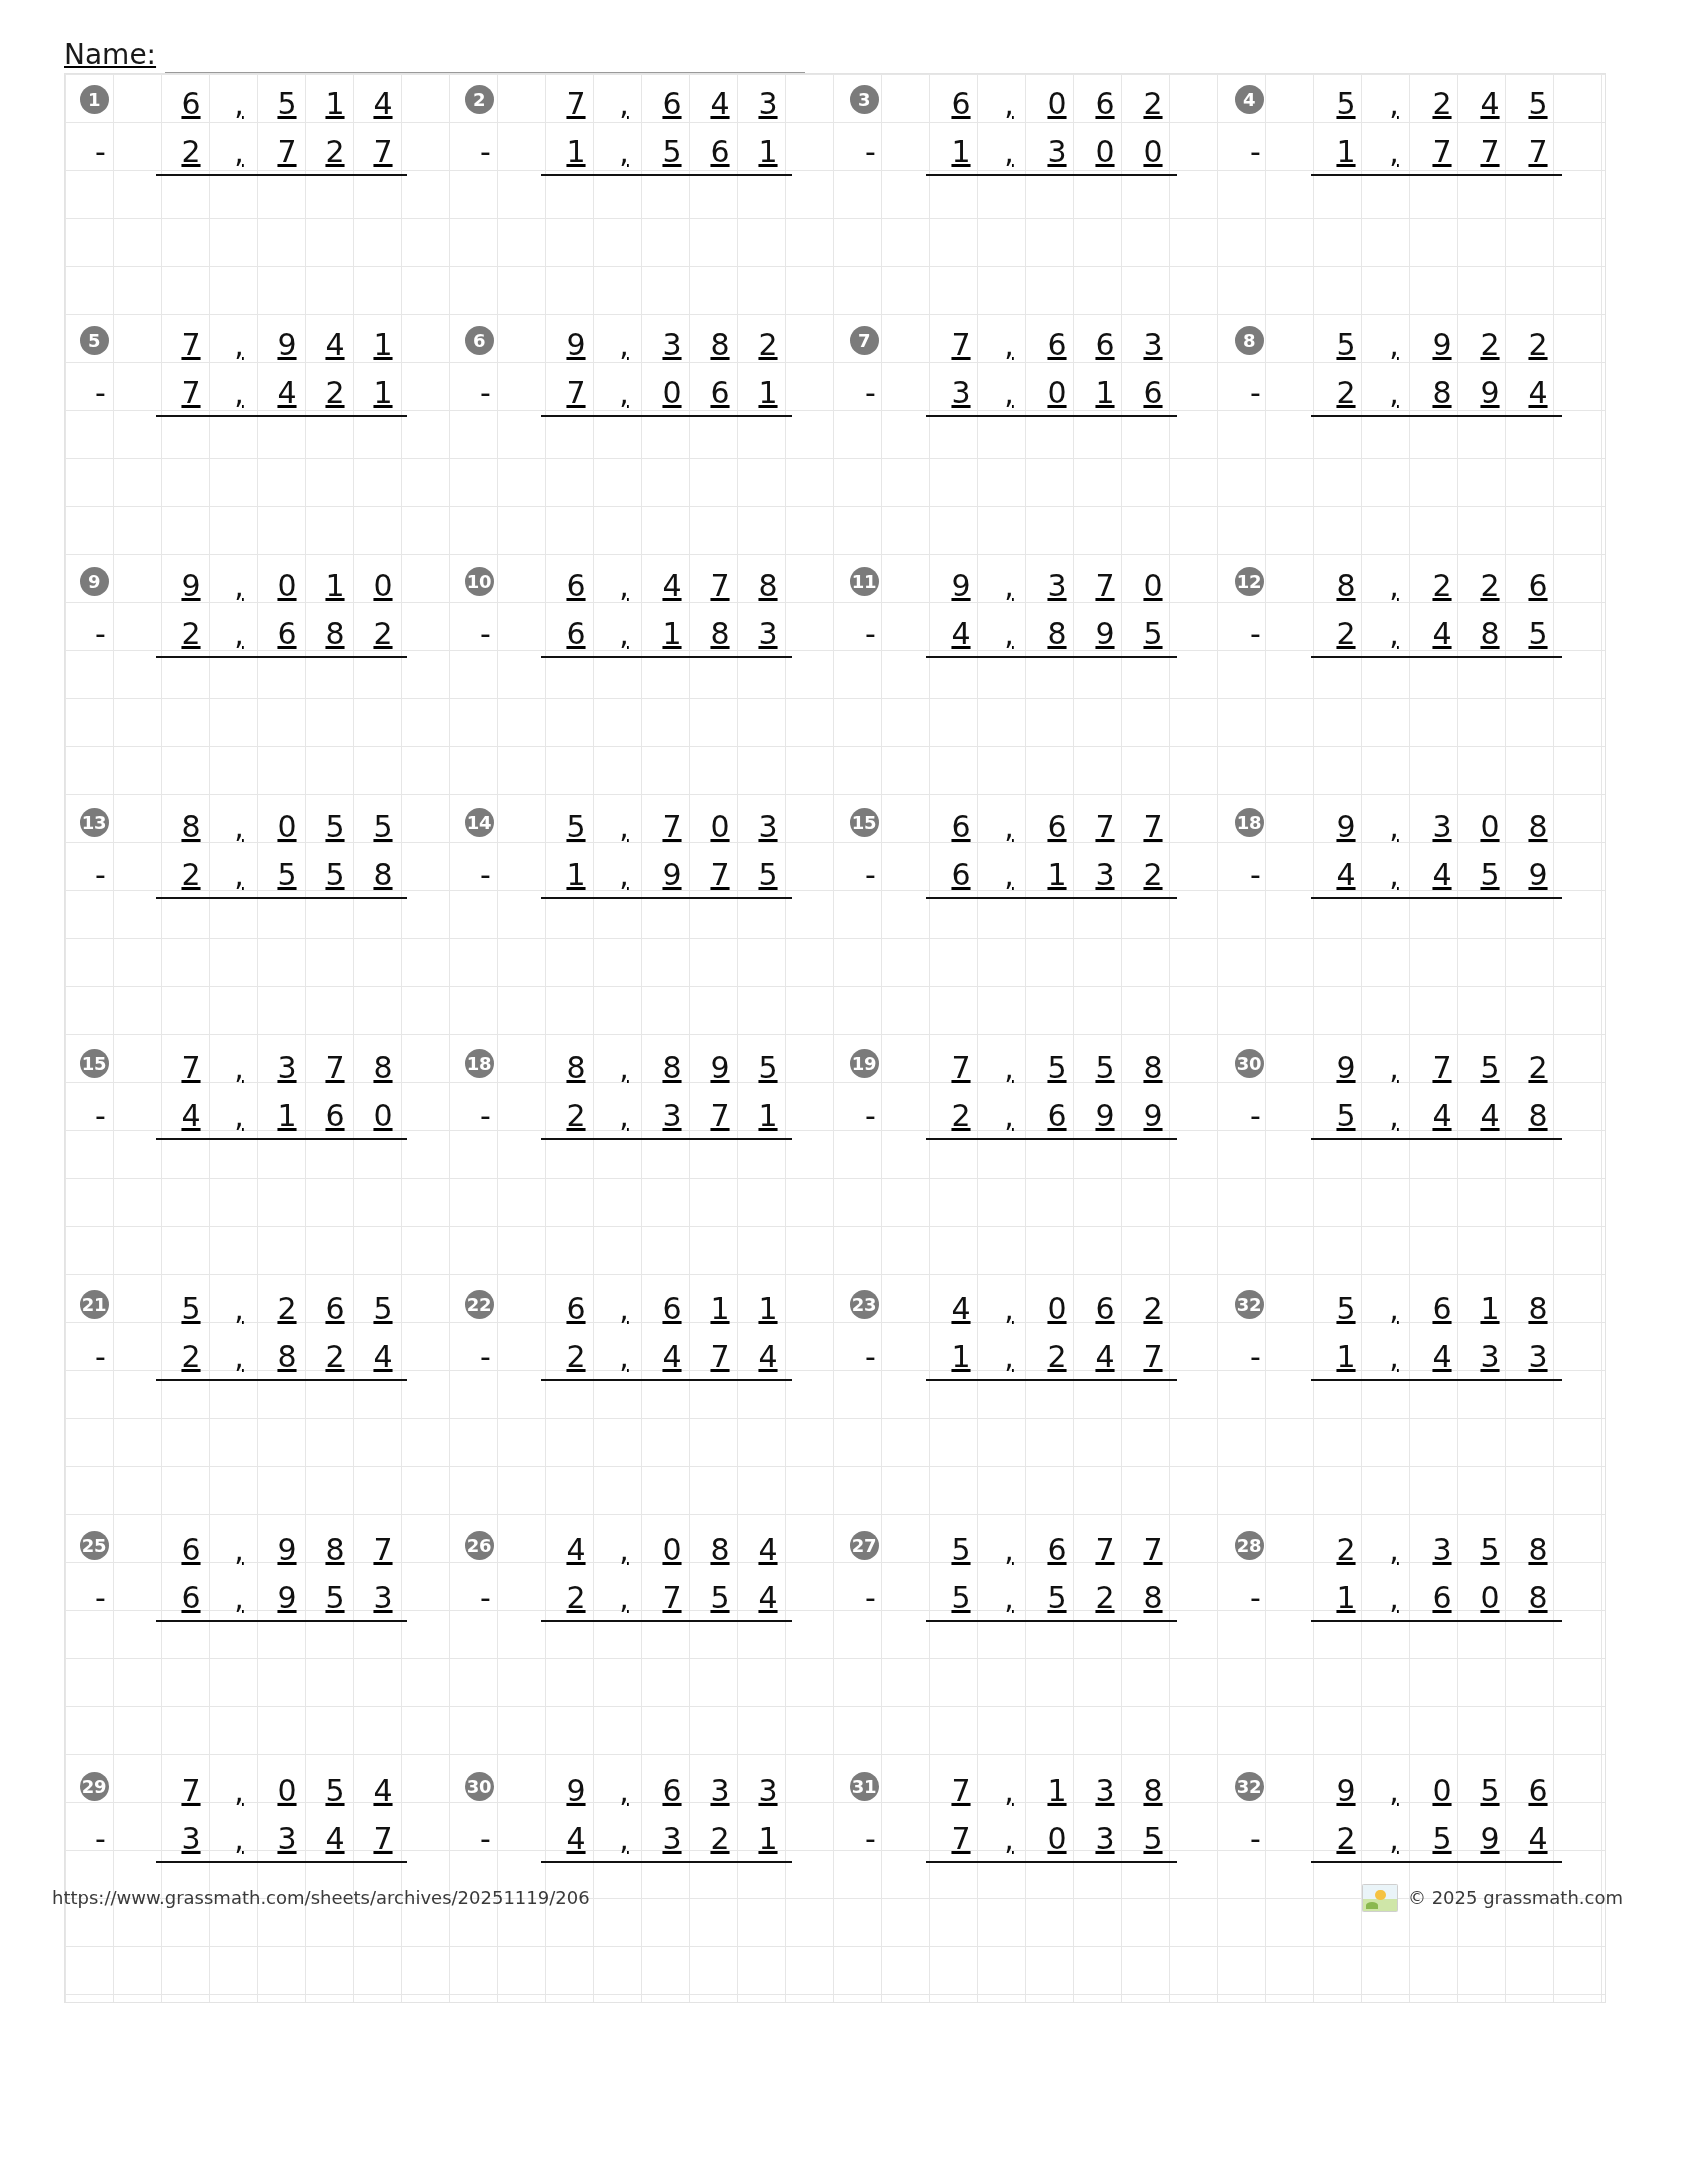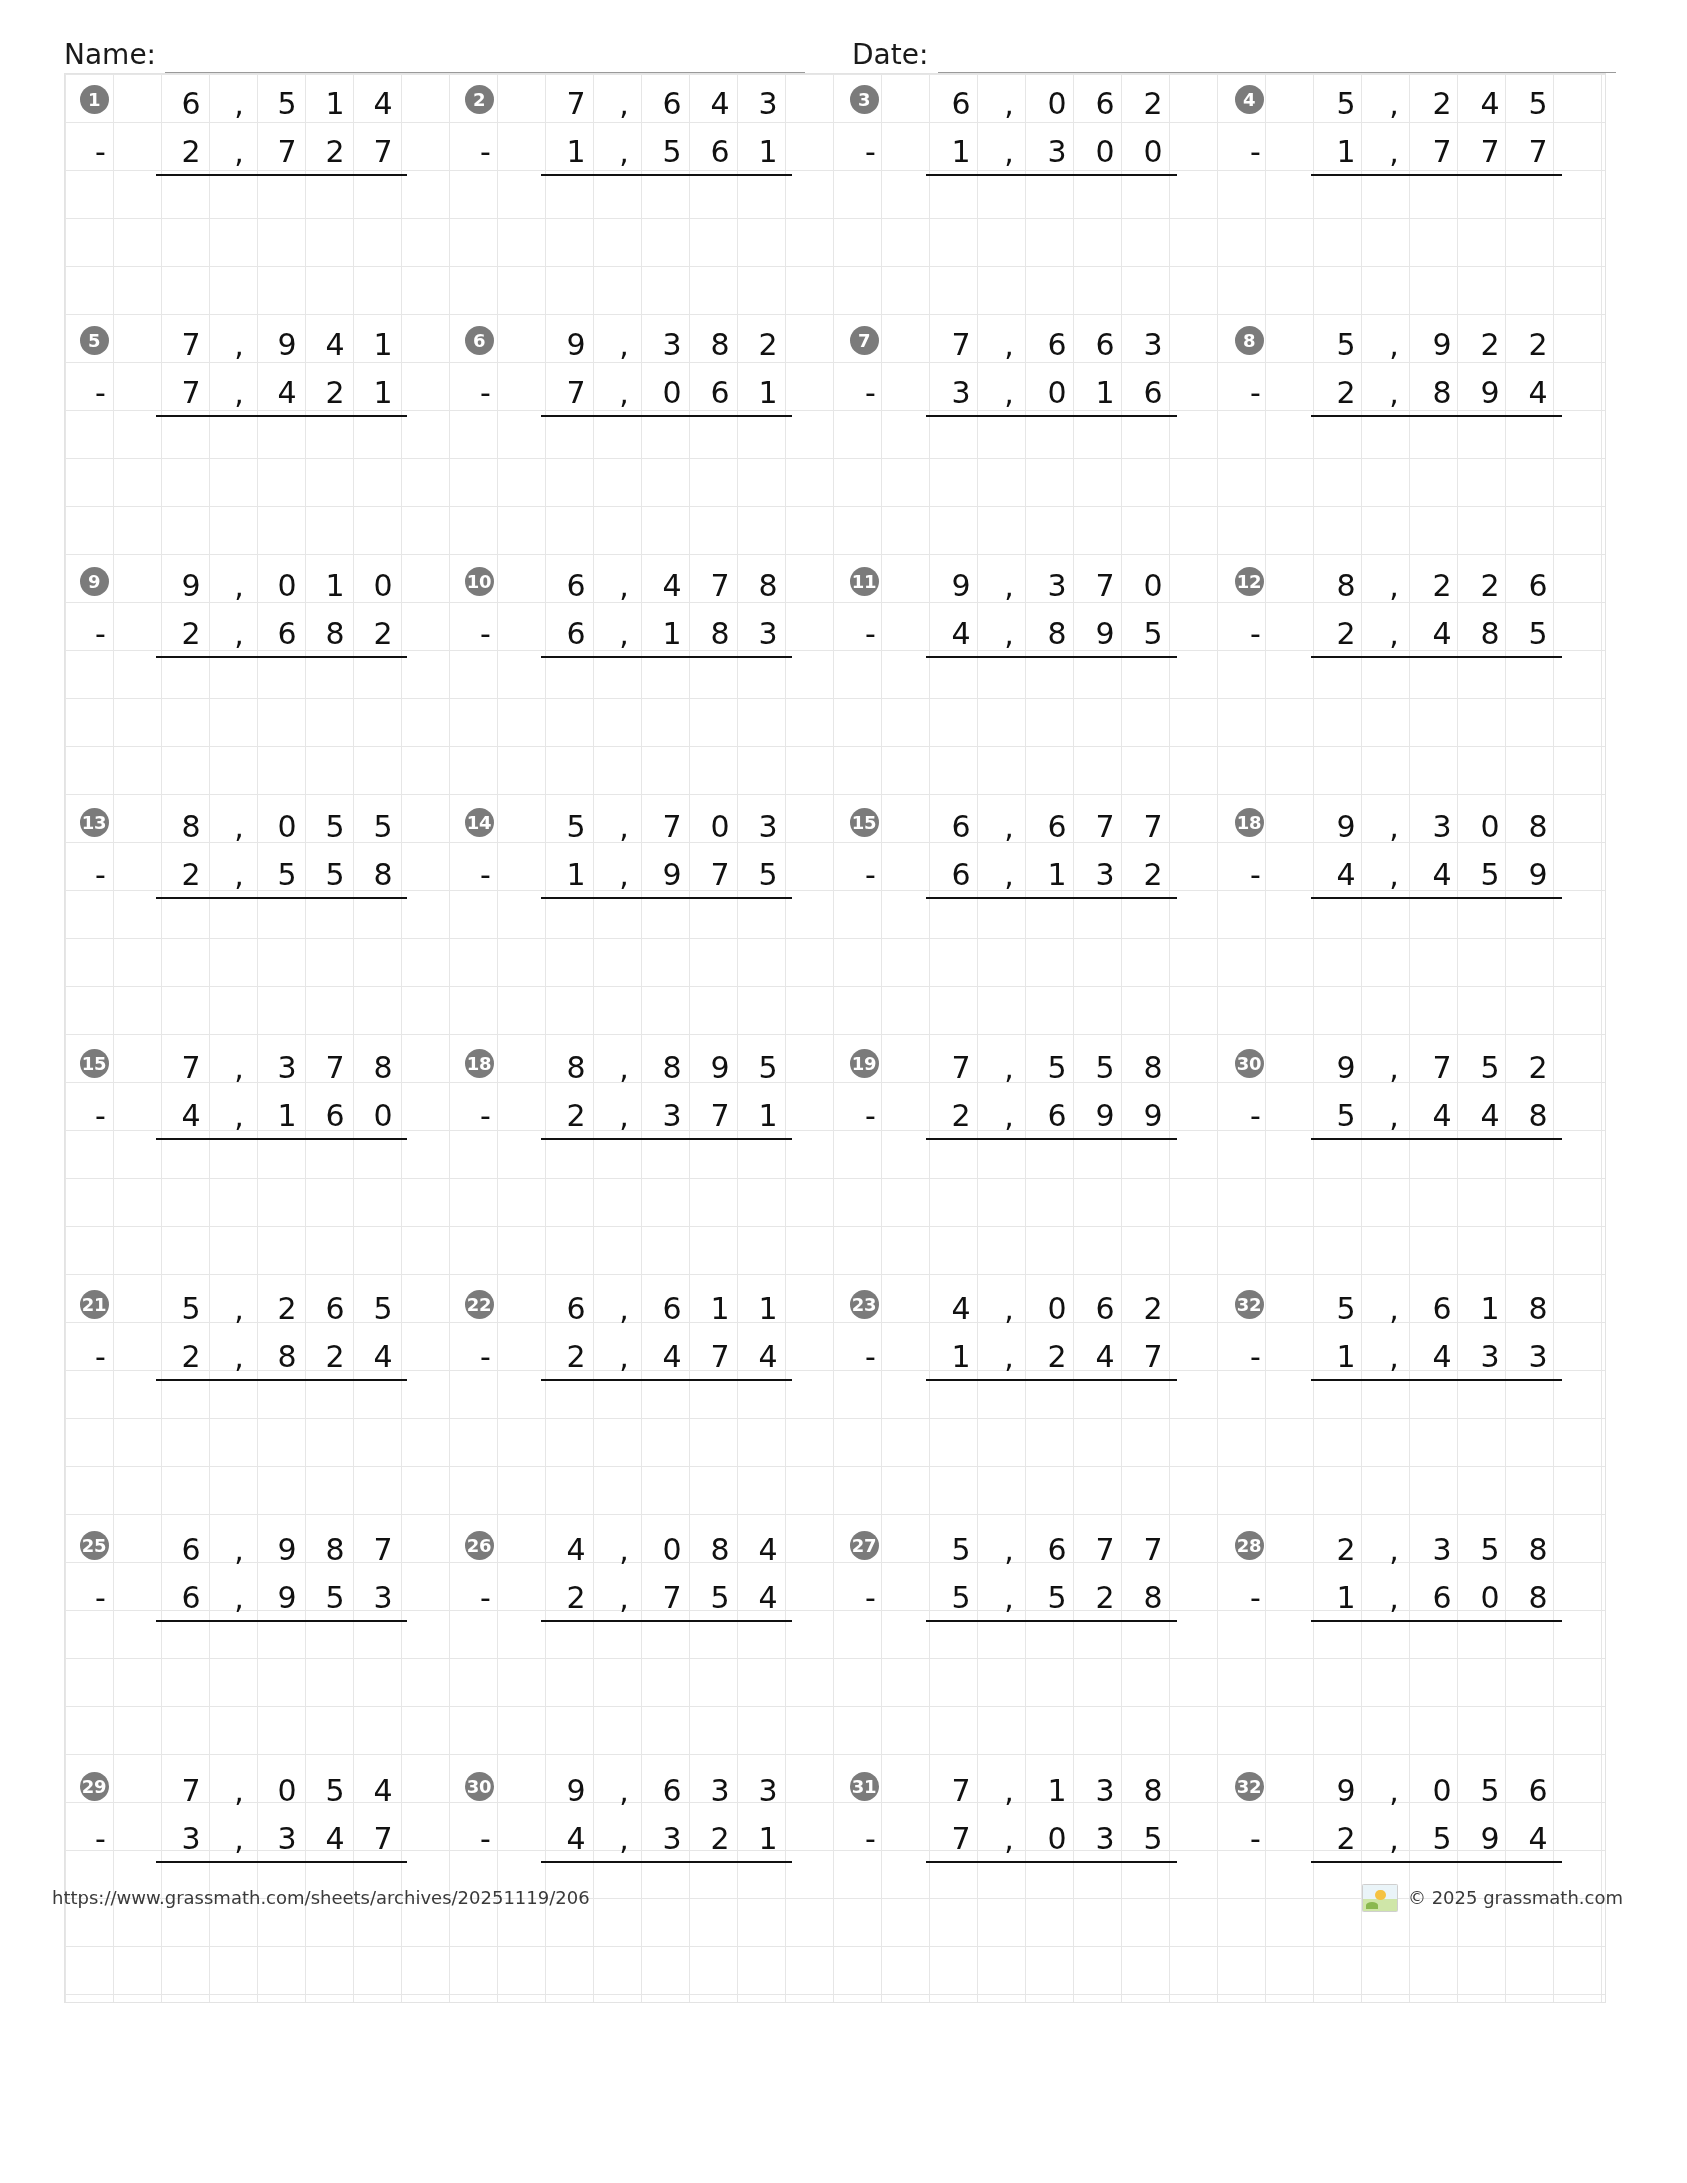--- a/index.html
+++ b/index.html
@@ -14,20 +14,21 @@
     color: #000;
     position: relative;
     overflow: hidden;
   }
   .page {
     width: 1687px;
     height: 1946px;
     box-sizing: border-box;
     padding: 30px 64px 0 64px;
     position: relative;
+    text-decoration: underline;
   }
 
   
   .header-row {
     display: flex;
     align-items: flex-end;
     gap: 0px;
     margin-top: 5.3px;
   }
   .hdr-label {
@@ -185,24 +186,20 @@
 </head>
 <body>
 
 <div class="page">
 
   <div class="header-row">
     <div class="name-block">
       <span class="hdr-label">Name:</span>
       <span class="hdr-line"></span>
     </div>
-    <div class="date-block">
-      <span class="hdr-label">Date:</span>
-      <span class="hdr-line"></span>
-    </div>
   </div>
 
 
   <div class="sheet" id="sheet">
       <div class="row-group">
         <div class="problem">
           <div class="prob-inner">
             <div class="badge">1</div>
             <div class="nums">
               <div class="numline">

